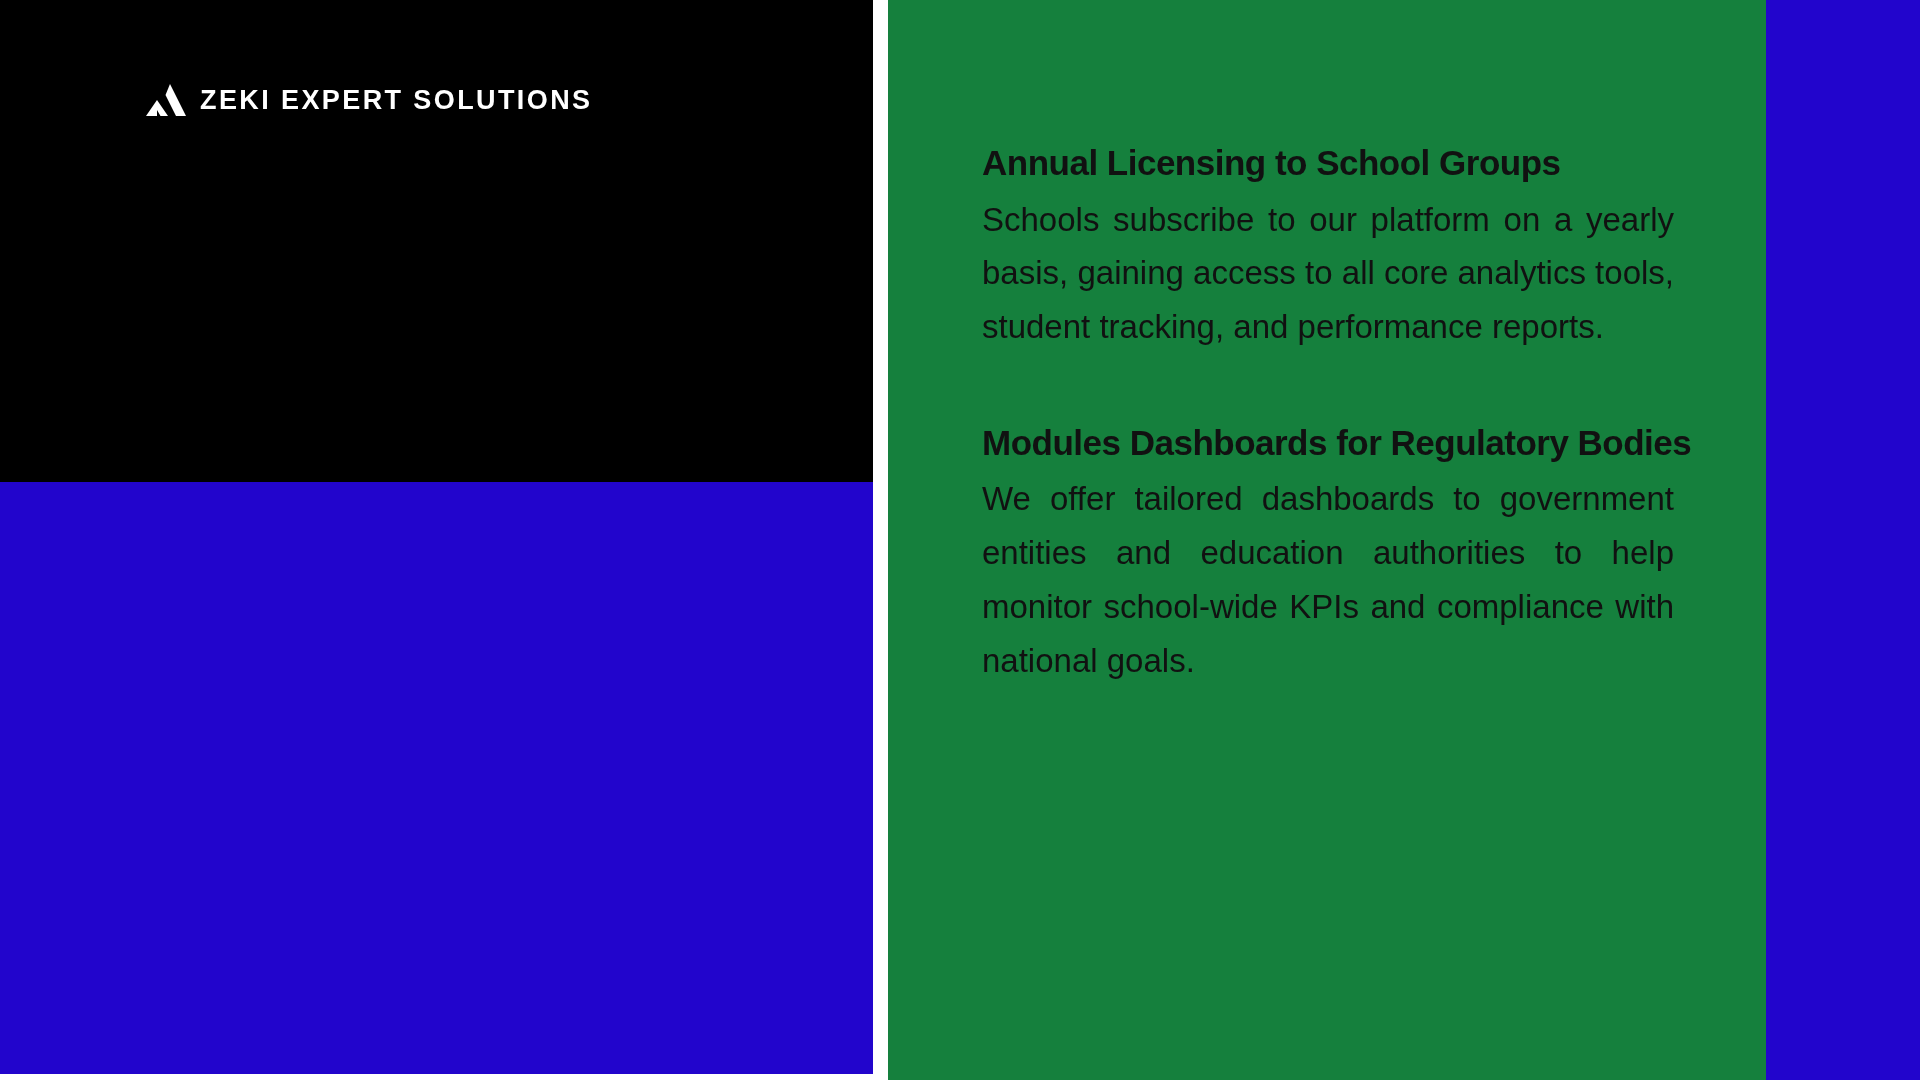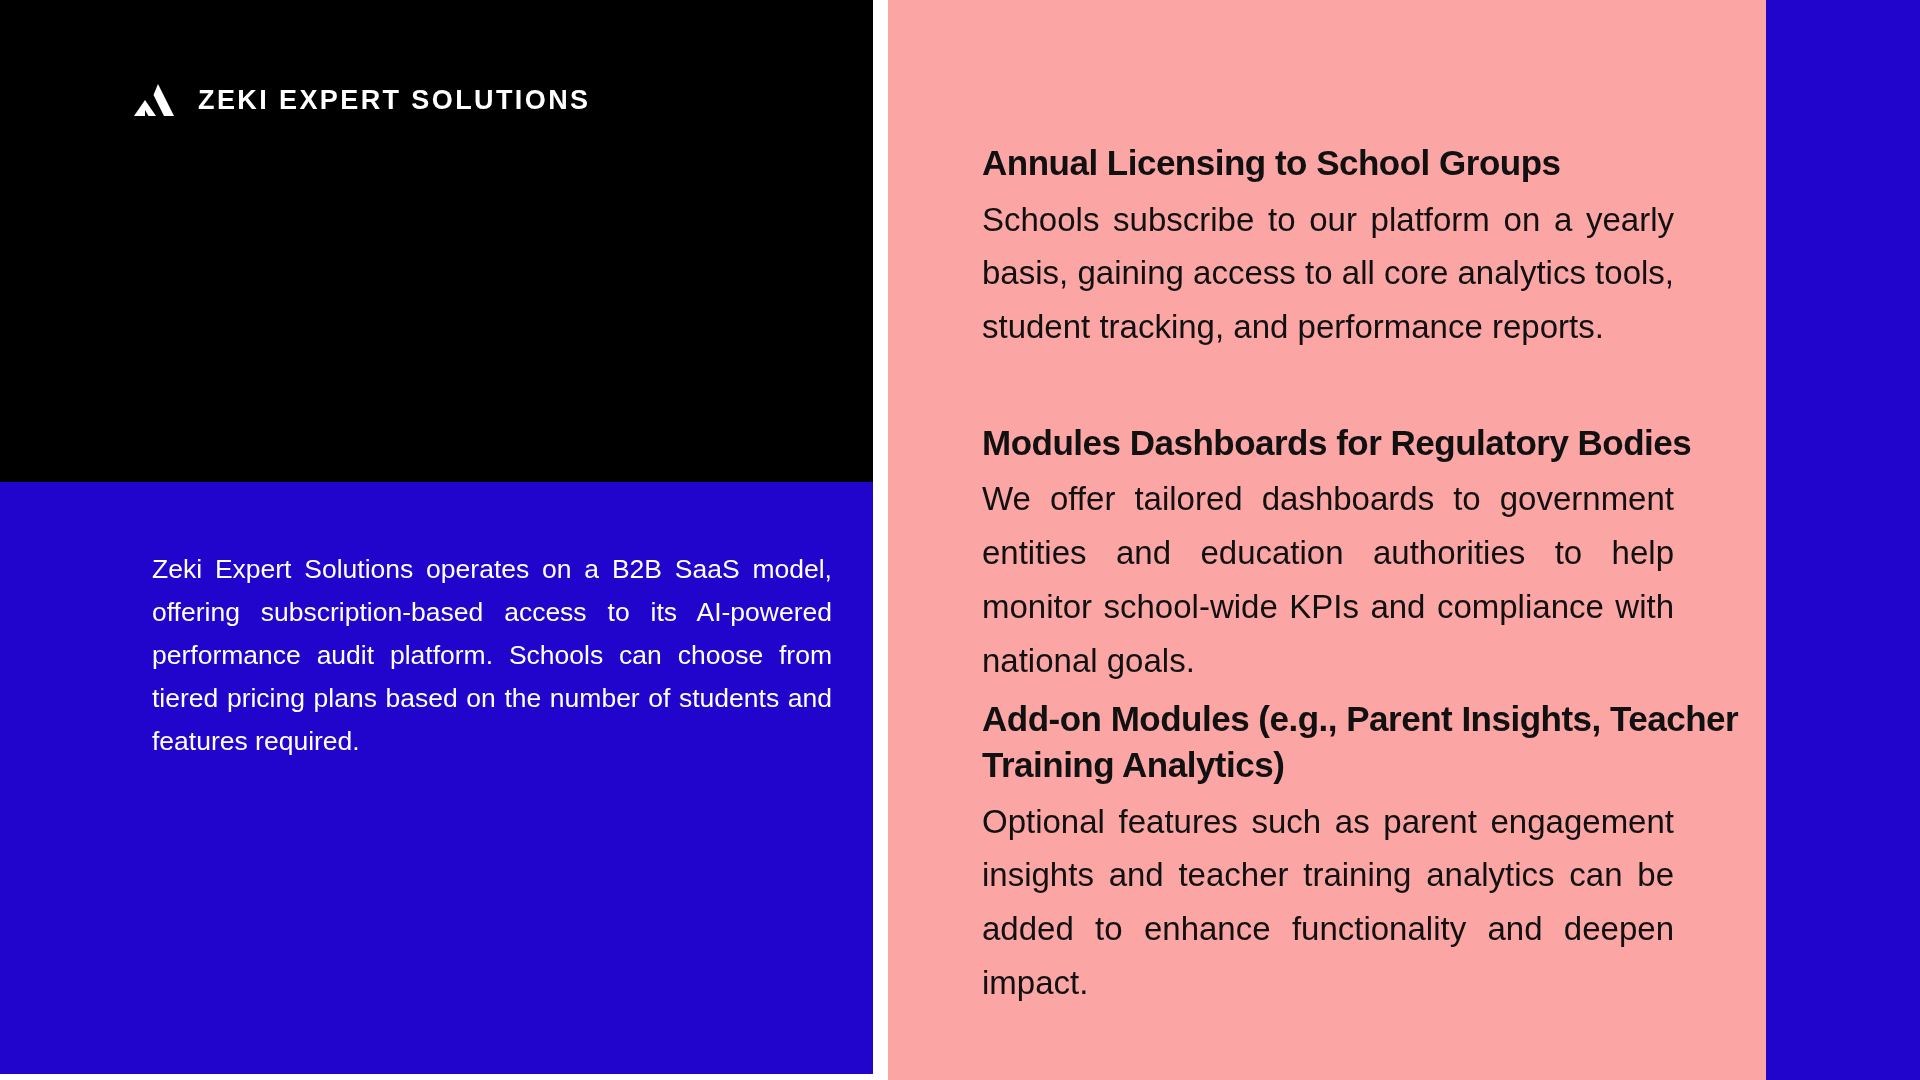--- a/index.html
+++ b/index.html
@@ -43,25 +43,25 @@
     left:0;
     top:482px;
     width:873px;
     height:592px;
     background:#2205cc;
   }
 
   
   .logo {
     position:absolute;
-    left:134px;
+    left:146px;
     top:84px;
     display:flex;
     align-items:center;
-    gap:24px;
+    gap:14px;
     text-decoration:underline;
   }
 
   .logo-mark {
     width:40px;
     height:32px;
     display:block;
     flex:0 0 auto;
   }
 
@@ -102,21 +102,21 @@
     text-justify:inter-word;
   }
 
   
   .right-panel {
     position:absolute;
     left:888px;
     top:0;
     width:878px;
     height:1080px;
-    background:#fca5a5;
+    background:#15803d;
   }
 
   .right-content {
     position:absolute;
     left:94px;
     top:140px;
     width:790px;
   }
 
   .section { margin-bottom:0; }
@@ -176,21 +176,20 @@
 
     <div class="logo">
       <svg class="logo-mark" viewBox="0 0 40 32" aria-hidden="true">
         <polygon points="11,32 0,32 11,16 22,32 14.5,32 11,26" fill="#ffffff"></polygon>
         <polygon points="24,0 40,32 30,32 19.5,11" fill="#ffffff"></polygon>
       </svg>
       <span class="logo-text">ZEKI EXPERT SOLUTIONS</span>
     </div>
 
     <div class="left-body">
-      <p class="left-paragraph">Zeki Expert Solutions operates on a B2B SaaS model, offering subscription-based access to its AI-powered performance audit platform. Schools can choose from tiered pricing plans based on the number of students and features required.</p>
     </div>
 
   </div>
 
   <div class="seam"></div>
 
   <div class="right-panel">
     <div class="right-content">
 
       <div class="section">
@@ -200,23 +199,19 @@
 
       <div class="gap-lg"></div>
 
       <div class="section">
         <h2 class="section-heading">Modules Dashboards for Regulatory Bodies</h2>
         <p class="section-body">We offer tailored dashboards to government entities and education authorities to help monitor school-wide KPIs and compliance with national goals.</p>
       </div>
 
       <div class="gap-sm"></div>
 
-      <div class="section">
-        <h2 class="section-heading">Add-on Modules (e.g., Parent Insights, Teacher Training Analytics)</h2>
-        <p class="section-body">Optional features such as parent engagement insights and teacher training analytics can be added to enhance functionality and deepen impact.</p>
-      </div>
 
     </div>
   </div>
 
   <div class="right-strip"></div>
 
 </div>
 
 </body></html>

